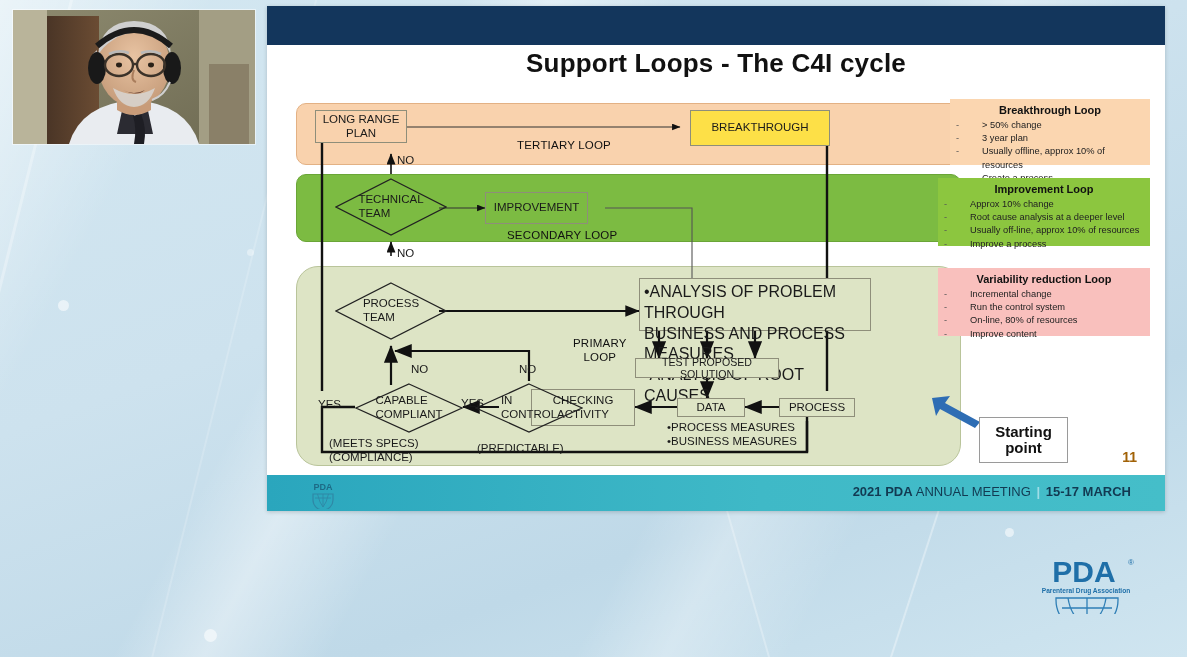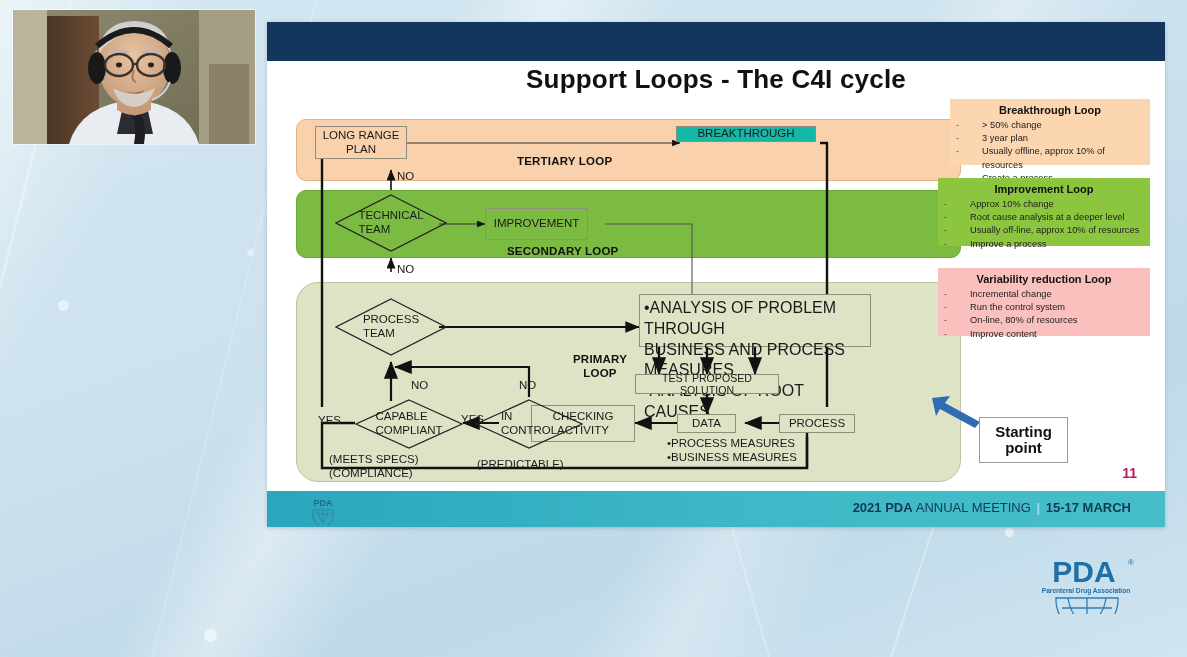--- a/index.html
+++ b/index.html
@@ -17,50 +17,50 @@
       linear-gradient(160deg,#d3e7f1 0%,#cde2ee 40%,#bfd9e8 72%,#cfe5f0 100%);
   }
   .bgdot{position:absolute;border-radius:50%;background:rgba(255,255,255,.55);}
   .bgline{position:absolute;background:rgba(255,255,255,.30);transform-origin:0 0;}
   
   #cam{position:absolute;left:13px;top:10px;width:242px;height:134px;
        background:#3a3a34;overflow:hidden;
        box-shadow:0 0 0 1px rgba(255,255,255,.5);}
   
   #slide{position:absolute;left:267px;top:6px;width:898px;height:505px;background:#ffffff;
-         box-shadow:0 1px 4px rgba(0,0,0,.18);margin-top:16px;}
+         box-shadow:0 1px 4px rgba(0,0,0,.18);}
   #slide-topbar{position:absolute;left:0;top:0;width:100%;height:39px;background:#13365c;}
   #slide-title{position:absolute;left:0;top:42px;width:100%;text-align:center;
      font-size:26px;font-weight:bold;color:#111;letter-spacing:.2px;}
   #slide-subtitle{position:absolute;left:0;top:78px;width:100%;text-align:center;
      font-size:14.5px;color:#111;}
   
   #slide-footer{position:absolute;left:0;bottom:0;width:100%;height:36px;
      background:linear-gradient(90deg,#2aa6bd 0%,#3fb9c7 55%,#45bec9 100%);}
   #footer-text{position:absolute;right:34px;top:9px;font-size:13px;font-weight:bold;color:#123a52;}
   #footer-text .ft-light{font-weight:normal;}
   #footer-text .ft-bar{color:#9fdde7;padding:0 2px;}
   #pda-foot{position:absolute;left:42px;top:4px;width:28px;height:30px;color:#1d6b86;}
-  #page-num{position:absolute;right:28px;bottom:46px;font-size:14px;font-weight:bold;color:#be185d;}
+  #page-num{position:absolute;right:28px;bottom:46px;font-size:14px;font-weight:bold;color:#a16207;}
 
   
   #diagram{position:absolute;left:0;top:90px;width:898px;height:380px;}
   .band{position:absolute;box-sizing:border-box;}
   #band-tertiary{left:29px;top:7px;width:665px;height:62px;background:#f9d2ad;border:1px solid #e3b184;border-radius:10px;}
   #band-secondary{left:29px;top:78px;width:665px;height:68px;background:#7cbb42;border:1px solid #6aa537;border-radius:10px;}
   #band-primary{left:29px;top:170px;width:665px;height:200px;background:#dde4c5;border:1px solid #b9c49a;border-radius:22px;}
 
   .node{position:absolute;box-sizing:border-box;display:flex;align-items:center;justify-content:center;
     text-align:center;font-size:11.5px;color:#1a1a1a;line-height:1.18;}
   .boxnode{border:1px solid #8e8e7a;background:transparent;}
   .diamond{position:absolute;}
   .diamond svg{position:absolute;left:0;top:0;}
   .diamond .dlabel{position:absolute;inset:0;display:flex;flex-direction:column;align-items:center;
      justify-content:center;font-size:11.5px;line-height:1.2;color:#1a1a1a;}
-  .looplabel{position:absolute;font-size:11.5px;font-weight:bold;color:#111;letter-spacing:.2px;}
+  .looplabel{position:absolute;font-size:11.5px;font-weight:normal;color:#111;letter-spacing:.2px;}
   .plainlabel{position:absolute;font-size:11.5px;color:#1a1a1a;line-height:1.25;}
   .bullets{position:absolute;font-size:11.5px;color:#1a1a1a;line-height:1.25;text-align:left;}
 
   
   .legend{position:absolute;box-sizing:border-box;padding:5px 6px 7px 6px;}
   .legend .lg-title{text-align:center;font-size:11px;font-weight:bold;color:#111;margin-bottom:3px;}
   .legend ul{margin:0;padding:0;list-style:none;}
   .legend li{font-size:9.3px;color:#222;line-height:1.42;display:flex;}
   .legend li .dash{width:26px;flex:none;color:#555;}
   #lg-break{left:950px;top:99px;width:200px;height:66px;background:#fbd6b0;}
@@ -199,21 +199,21 @@
 
       <line x1="124" y1="289" x2="124" y2="250" stroke="#111" stroke-width="2.2" fill="none" marker-end="url(#ah)"></line>
 
       <path d="M88 311 L55 311 L55 356 L540 356 L540 325" stroke="#111" stroke-width="2.4" fill="none"></path>
 
       <line x1="540" y1="321" x2="540" y2="356" stroke="#111" stroke-width="2.4"></line>
     </svg>
 
     <div class="node boxnode" style="left:48px;top:14px;width:92px;height:33px;white-space:pre-line;background:#f9d2ad;">LONG RANGE
 PLAN</div>
-    <div class="node boxnode" style="left:409px;top:14px;width:140px;height:16px;background:#14b8a6;">BREAKTHROUGH</div>
+    <div class="node boxnode" style="left:423px;top:14px;width:140px;height:36px;background:#fde047;">BREAKTHROUGH</div>
     <div class="looplabel" style="left:250px;top:43px;">TERTIARY LOOP</div>
     <div class="plainlabel" style="left:130px;top:57px;">NO</div>
 
     <div class="diamond" style="left:68px;top:82px;width:112px;height:58px;">
       <svg width="112" height="58" viewBox="0 0 112 58">
           <polygon points="56,1 111,29 56,57 1,29" fill="none" stroke="#222" stroke-width="1.2"></polygon>
         </svg>
       <div class="dlabel" style="white-space:pre-line;">TECHNICAL
 TEAM</div>
     </div>
@@ -233,21 +233,21 @@
                 border:1px solid #8e8e7a;justify-content:flex-start;align-items:flex-start;padding:3px 4px;
                 white-space:pre-line;text-align:left;font-size:16px;line-height:1.3;">•ANALYSIS OF PROBLEM  THROUGH
   BUSINESS AND PROCESS MEASURES
 •ANALYSIS OF ROOT CAUSES</div>
 
     <div class="node boxnode" style="left:368px;top:262px;width:144px;height:20px;background:#dde4c5;font-size:10.6px;">TEST PROPOSED SOLUTION</div>
 
     <div class="node boxnode" style="left:264px;top:293px;width:104px;height:37px;white-space:pre-line;background:#dde4c5;">CHECKING
 ACTIVITY</div>
 
-    <div class="node boxnode" style="left:410px;top:302px;width:59px;height:19px;background:#dde4c5;">DATA</div>
+    <div class="node boxnode" style="left:410px;top:302px;width:68px;height:19px;background:#dde4c5;">DATA</div>
     <div class="bullets" style="left:400px;top:324px;white-space:pre-line;">•PROCESS MEASURES
 •BUSINESS MEASURES</div>
 
     <div class="node boxnode" style="left:512px;top:302px;width:76px;height:19px;background:#dde4c5;">PROCESS</div>
 
     <div class="diamond" style="left:88px;top:287px;width:108px;height:50px;">
       <svg width="108" height="50" viewBox="0 0 108 50">
           <polygon points="54,1 107,25 54,49 1,25" fill="none" stroke="#222" stroke-width="1.2"></polygon>
         </svg>
       <div class="dlabel" style="white-space:pre-line;">CAPABLE

